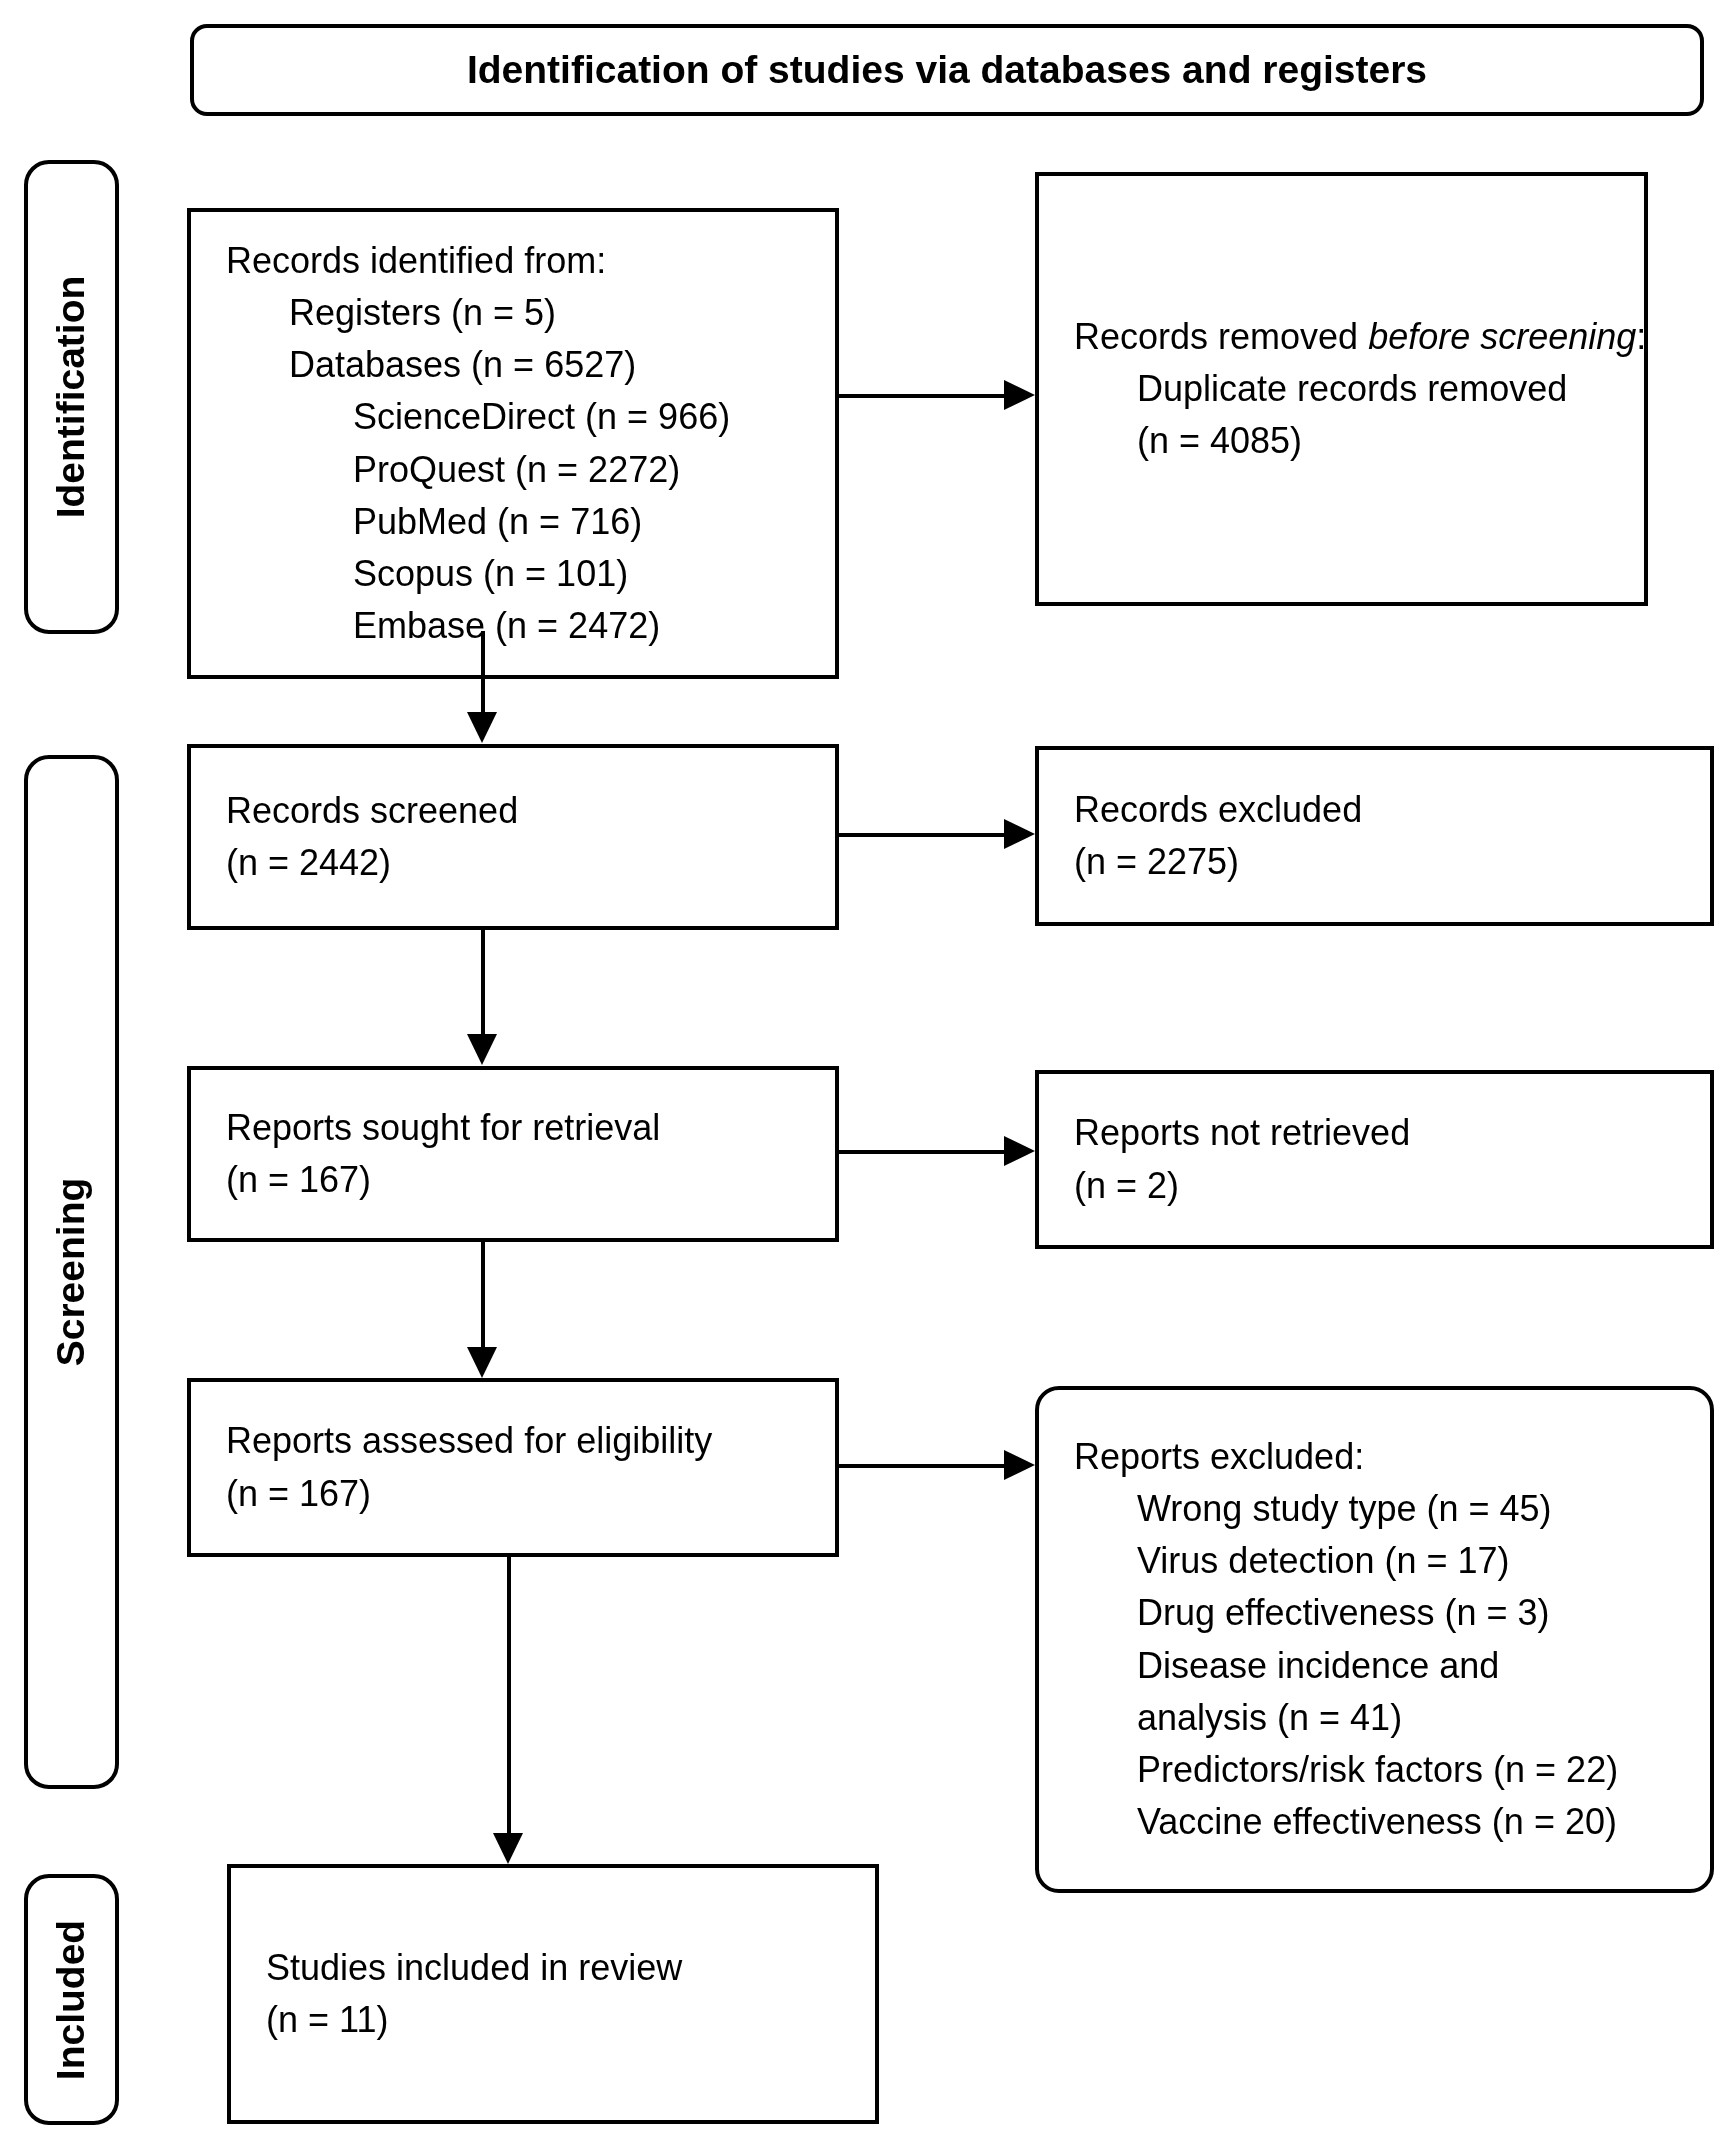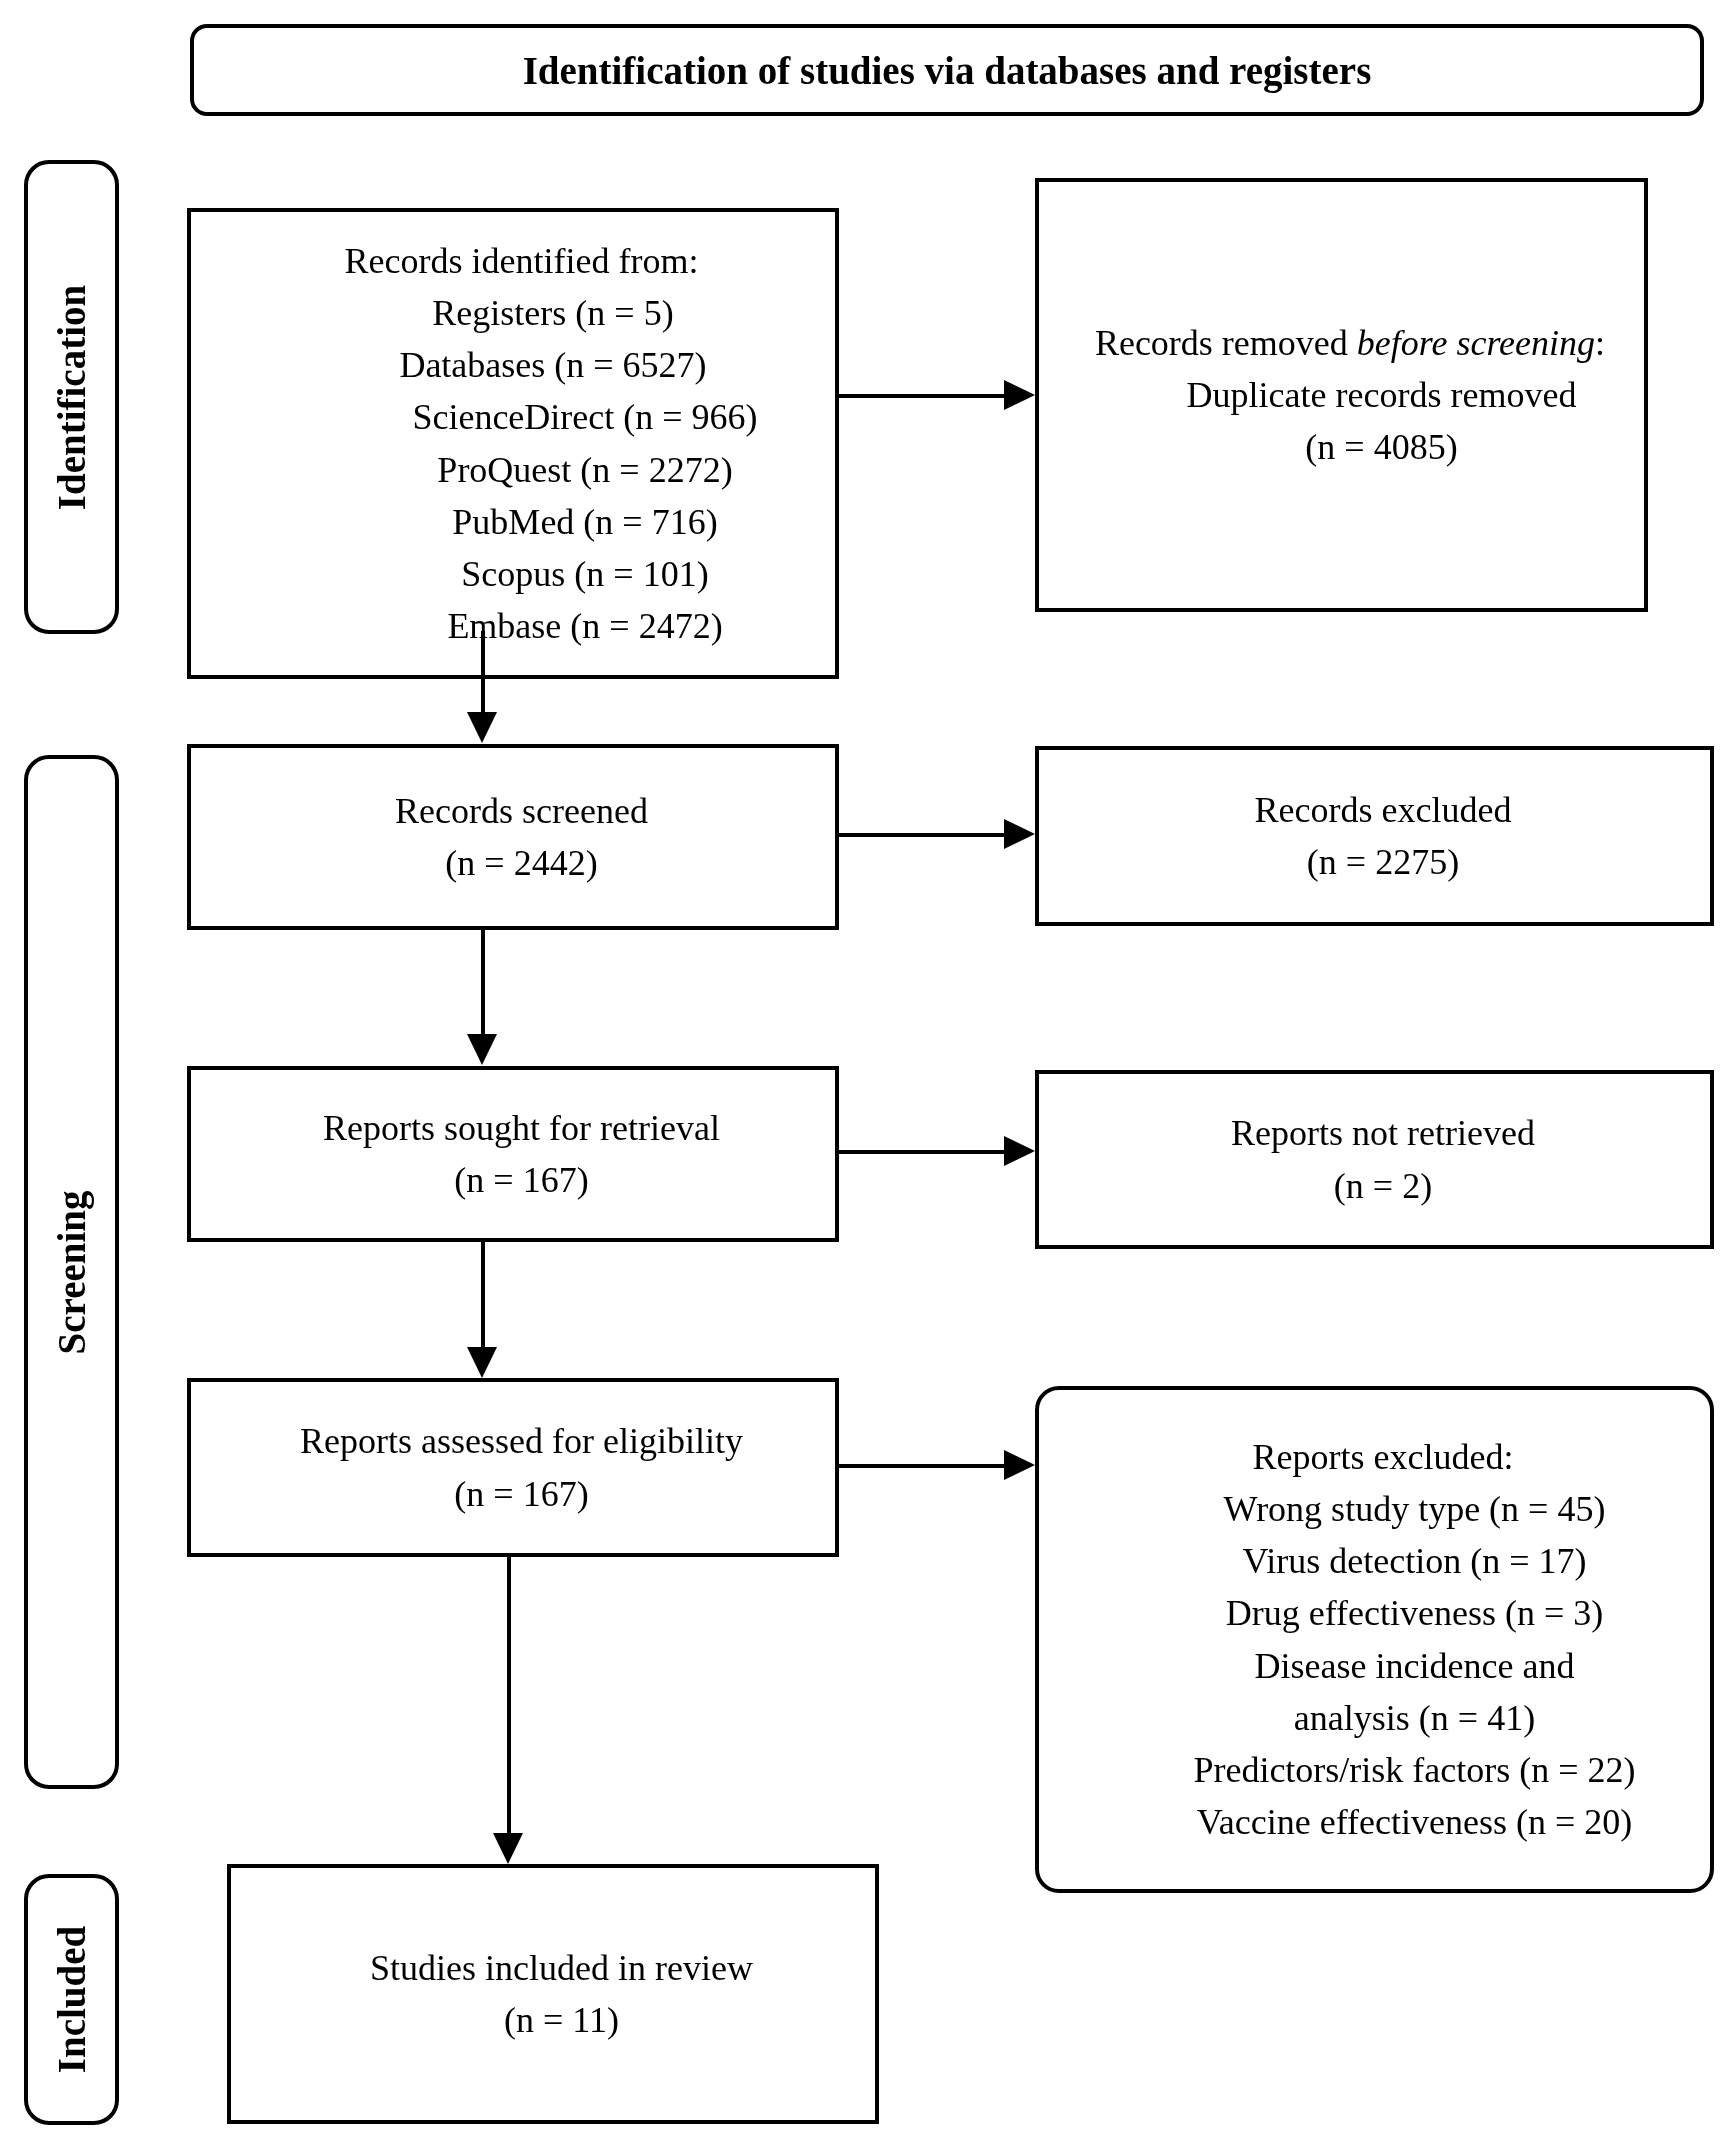--- a/index.html
+++ b/index.html
@@ -1,23 +1,22 @@
 <!DOCTYPE html>
 <html style="font-size:9.7px"><head>
 <meta charset="utf-8">
 <style>
   html, body { margin: 0; padding: 0; background: #ffffff; }
   #page {
     position: relative;
     width: 1723px;
     height: 2151px;
     background: #ffffff;
-    font-family: Liberation Serif, serif;
+    font-family: Liberation Sans, sans-serif;
     color: #000000;
-    text-align: center;
   }
   .box {
     position: absolute;
     border: 4.2px solid #000;
     background: #fff;
     box-sizing: border-box;
     display: flex;
     flex-direction: column;
     justify-content: center;
     padding: 14.5px 18px 14.5px 35px;
@@ -50,21 +49,21 @@
     transform: rotate(-90deg);
     white-space: nowrap;
     font-weight: bold;
     font-size: 39px;
   }
   #stage-identification { top: 160px;  height: 474px; }
   #stage-screening      { top: 755px; height: 1034px; }
   #stage-included       { top: 1874px; height: 251px; }
 
   #box-identified     { left: 187px;  top: 160px;  width: 652px; height: 471px; margin-top: 48px; }
-  #box-removed        { left: 1035px; top: 178px;  width: 613px; height: 434px; }
+  #box-removed        { left: 1035px; top: 172px;  width: 613px; height: 434px; }
   #box-screened       { left: 187px;  top: 744px; width: 652px; height: 186px; }
   #box-excluded1      { left: 1035px; top: 746px; width: 679px; height: 180px; }
   #box-sought         { left: 187px;  top: 1066px; width: 652px; height: 176px; }
   #box-notretrieved   { left: 1035px; top: 1070px; width: 679px; height: 179px; }
   #box-assessed       { left: 187px;  top: 1378px; width: 652px; height: 179px; }
   #box-excluded2      { left: 1035px; top: 1386px; width: 679px; height: 507px; border-radius: 24px; }
   #box-included       { left: 187px;  top: 1864px; width: 652px; height: 260px; margin-left: 40px; }
 
   .vline { position: absolute; width: 3.6px; background: #000; }
   .hline { position: absolute; height: 3.6px; background: #000; }

